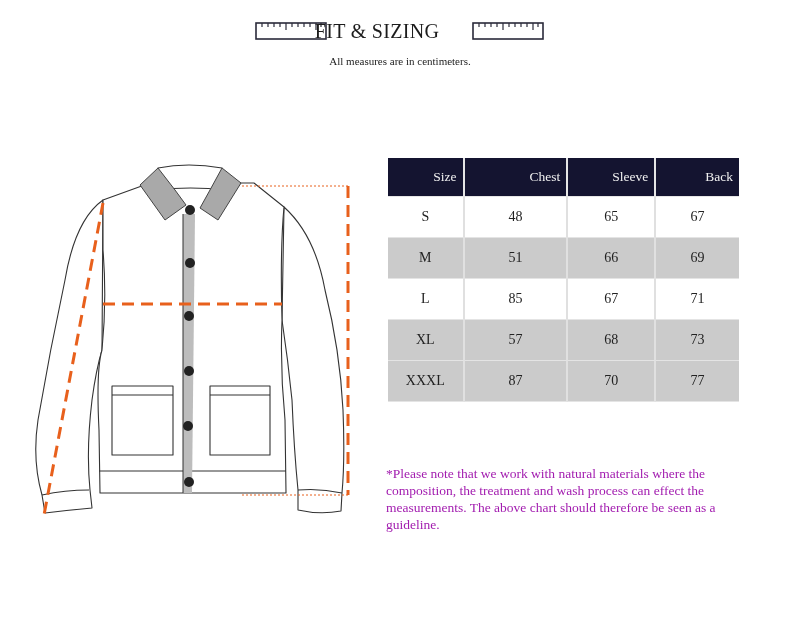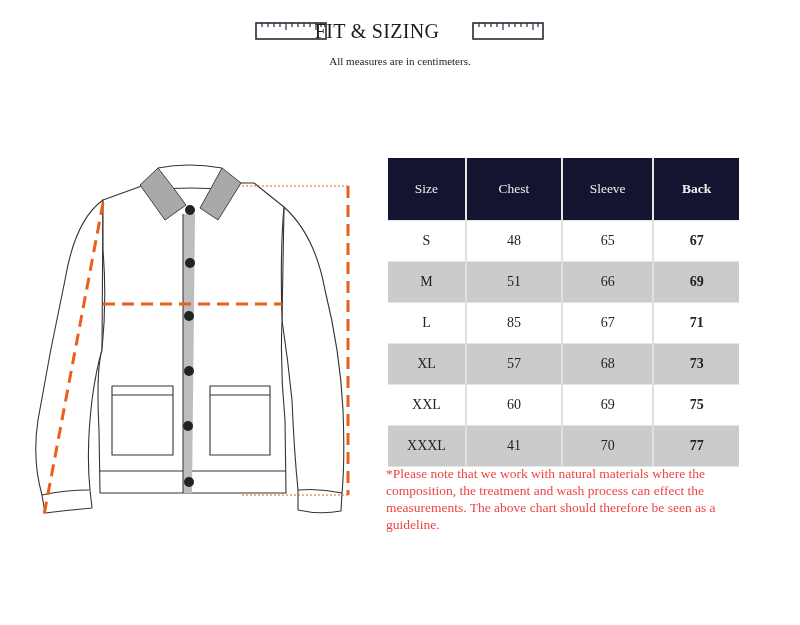--- a/index.html
+++ b/index.html
@@ -10,29 +10,29 @@
     .ruler.left { left: 255px; }
     .ruler.right { left: 472px; }
     .title { position: absolute; left: 0; width: 754px; top: 2px; text-align: center;
              font-size: 20px; letter-spacing: 0.3px; color: #1c1c1c; }
     .subtitle { position: absolute; left: 0; width: 800px; top: 55px; text-align: center;
                 font-size: 11px; color: #222; }
     .jacket { position: absolute; left: 30px; top: 150px; width: 340px; height: 370px; }
     table.sizes { position: absolute; left: 388px; top: 158px; width: 351px;
                   border-collapse: separate; border-spacing: 0; }
     table.sizes th { background: #141430; color: #f0f0f0; font-weight: normal;
-                     font-size: 13.5px; height: 26px; padding: 18px; text-align: center;
+                     font-size: 13.5px; height: 26px; padding: 6px; text-align: right;
                      border-right: 2px solid #e6e6e6; border-bottom: 1px solid #e6e6e6; }
-    table.sizes th:last-child, table.sizes td:last-child { border-right: none; font-weight: bold; }
+    table.sizes th:last-child, table.sizes td:last-child { border-right: none; }
     table.sizes td { font-size: 14px; height: 40px; padding: 0; text-align: center;
                      border-right: 2px solid #e0e0e0; border-bottom: 1px solid #e4e4e4; color: #222; }
     table.sizes tr.alt td { background: #cbcbcb; }
     .col-size { width: 76px; } .col-chest { width: 112px; } .col-sleeve { width: 88px; } .col-back { width: 87px; }
     .note { position: absolute; left: 386px; top: 465px; width: 360px; font-size: 13.5px;
-            line-height: 17px; color: #ef4444; }
+            line-height: 17px; color: #a21caf; }
   </style>
 </head>
 <body>
 
 <div class="header">
   <svg class="ruler left" viewBox="0 0 72 18">
     <rect x="1" y="1" width="70" height="16" fill="none" stroke="#2a2a3a" stroke-width="1.6"></rect>
     <g stroke="#2a2a3a" stroke-width="1.2">
       <line x1="7" y1="1" x2="7" y2="5"></line>
         <line x1="13" y1="1" x2="13" y2="5"></line>
@@ -142,28 +142,22 @@
       <td>85</td>
       <td>67</td>
       <td>71</td>
     </tr>
     <tr class="alt">
       <td>XL</td>
       <td>57</td>
       <td>68</td>
       <td>73</td>
     </tr>
-    <tr>
-      <td>XXL</td>
-      <td>60</td>
-      <td>69</td>
-      <td>75</td>
-    </tr>
     <tr class="alt">
       <td>XXXL</td>
-      <td>41</td>
+      <td>87</td>
       <td>70</td>
       <td>77</td>
     </tr>
   </tbody>
 </table>
 
 <div class="note">*Please note that we work with natural materials where the composition, the treatment and wash process can effect the measurements. The above chart should therefore be seen as a guideline.</div>
 
 </body></html>

